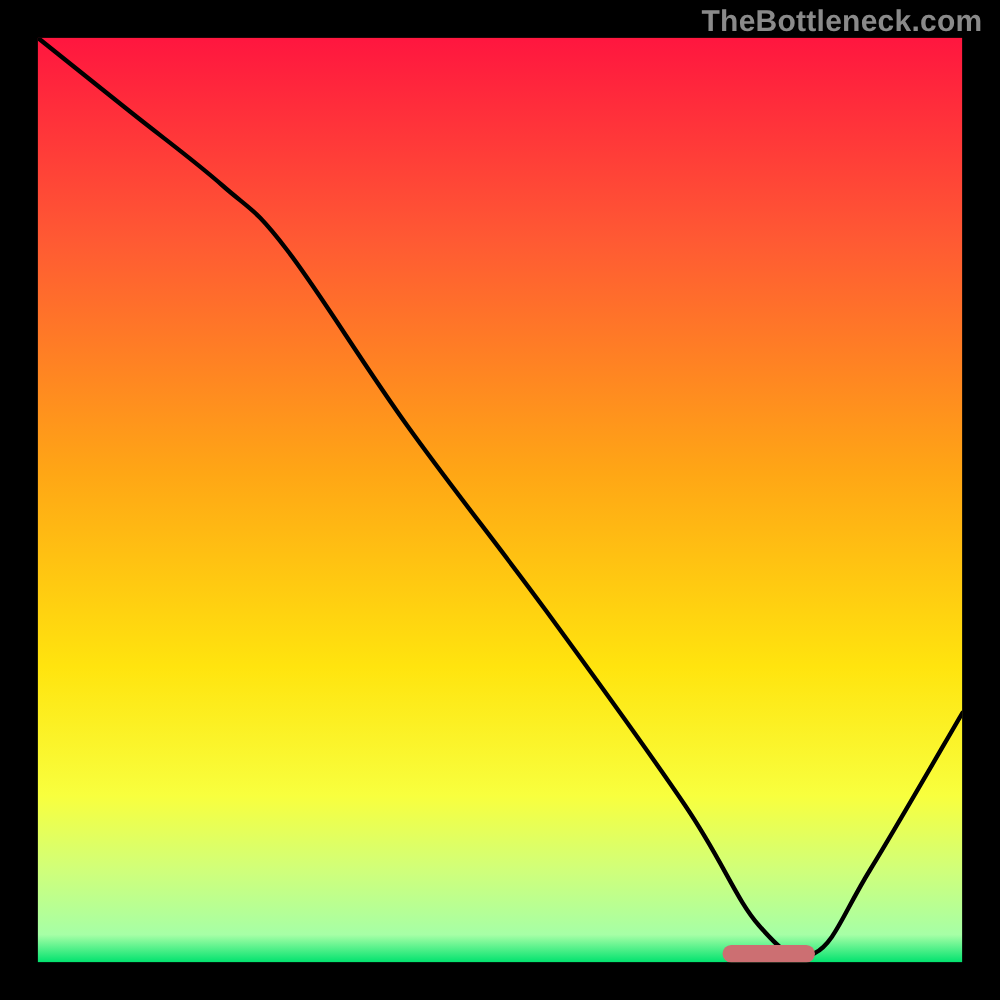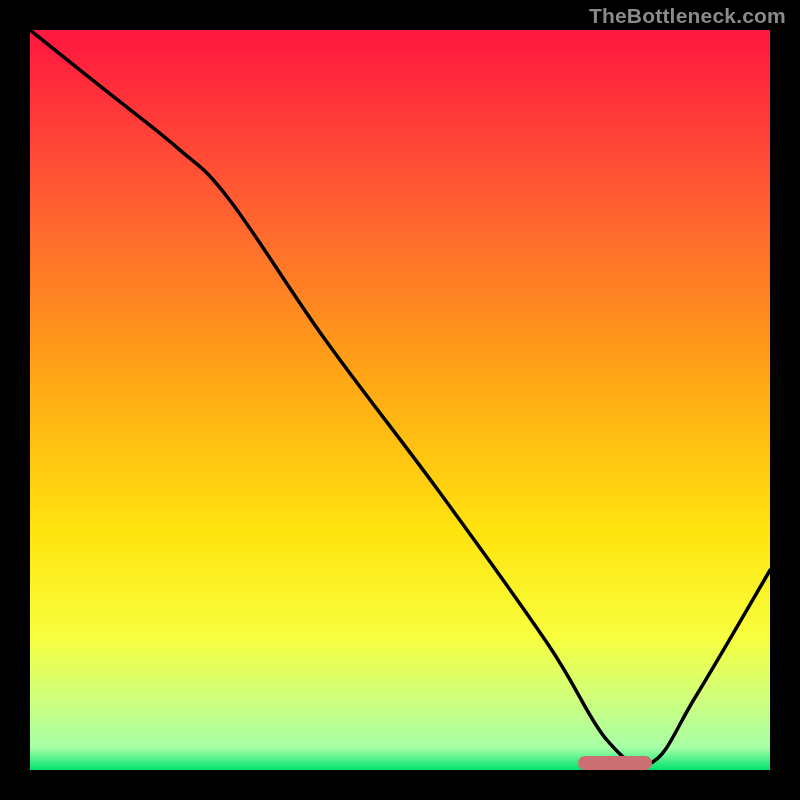--- a/index.html
+++ b/index.html
@@ -13,21 +13,21 @@
   .wrap {
     position: relative;
     width: 800px;
     height: 800px;
   }
   .watermark {
     position: absolute;
     top: 4px;
     right: 14px;
     font-family: Arial, Helvetica, sans-serif;
-    font-size: 21px;
+    font-size: 24px;
     font-weight: 600;
     color: #8a8a8a;
     letter-spacing: 0.2px;
     user-select: none;
   }
   .plot-area {
     position: absolute;
     left: 30px;
     top: 30px;
     width: 740px;

